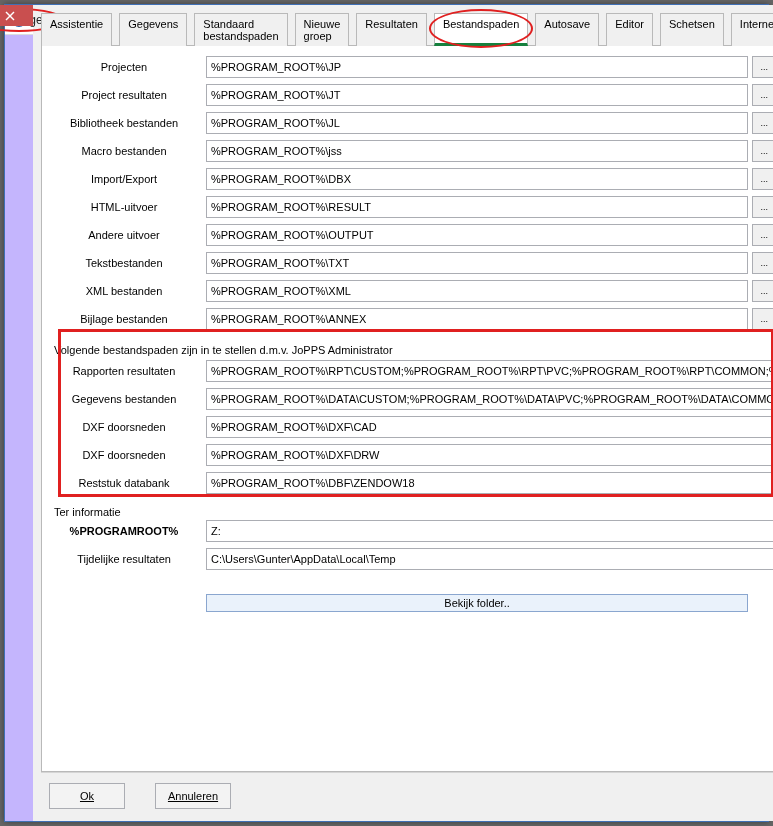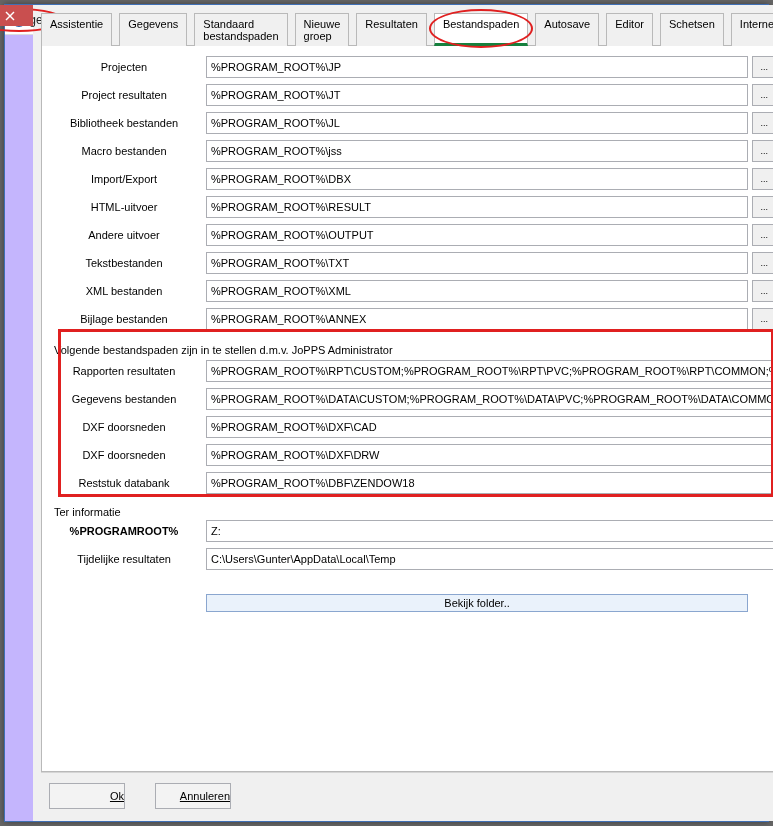--- a/index.html
+++ b/index.html
@@ -181,21 +181,21 @@
     border-top: 1px solid #d5d5d5;
     padding: 10px 8px 4px 8px;
     display: flex;
     gap: 30px;
   }
   .btn {
     min-width: 76px;
     height: 26px;
     border: 1px solid #abadb3;
     background: #f3f3f3;
-    display:flex; align-items:center; justify-content:flex-end;
+    display:flex; align-items:center; justify-content:center;
     font-size: 11px;
     color:#000;
     cursor: pointer;
   }
   .btn u { text-decoration: underline; }
   .bold { font-weight: bold; }
   .spacer { height: 6px; }
 </style>
 </head>
 <body>

